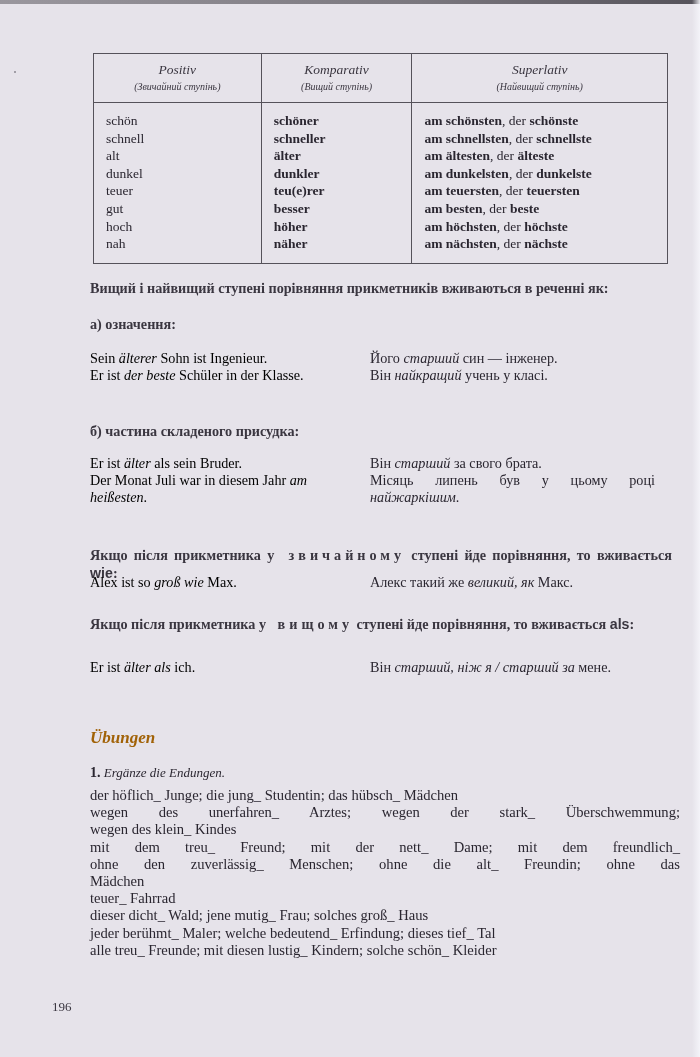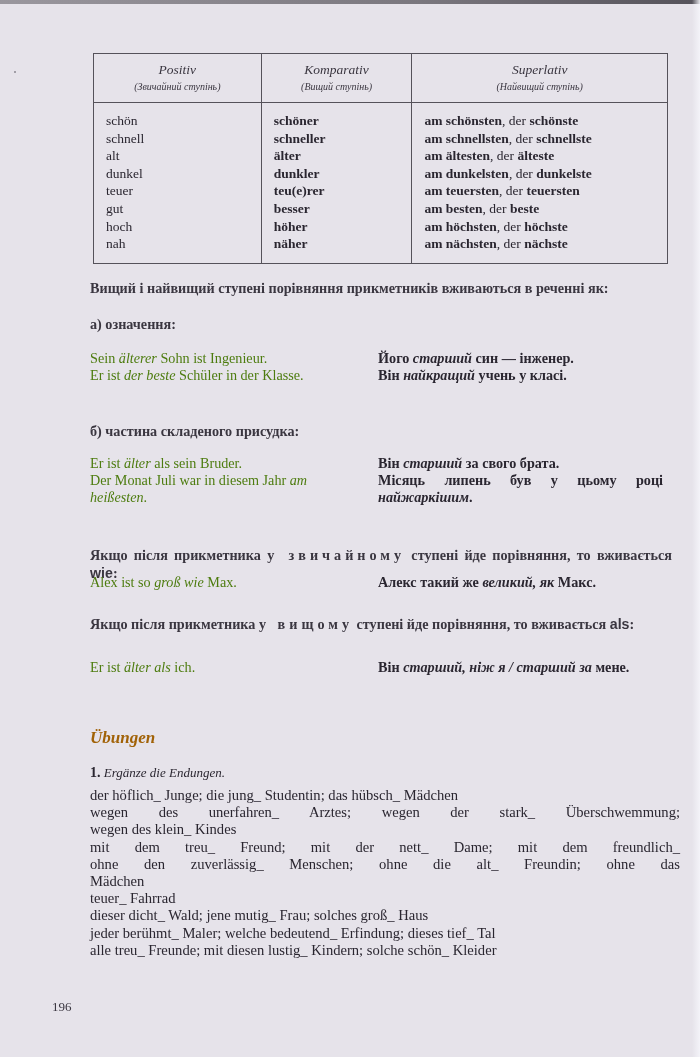--- a/index.html
+++ b/index.html
@@ -30,24 +30,24 @@
     font-weight: normal; font-style: italic; text-align: center;
     height: 48px; line-height: 17px; padding: 0 4px; color: #3a3640;
   }
   table.degrees th .sub { font-size: 10px; }
   table.degrees td { vertical-align: top; padding: 9px 10px 5px 12px; line-height: 17.6px; height: 146px; }
   col.c1 { width: 168px; } col.c2 { width: 151px; } col.c3 { width: 256px; }
   .bold { font-weight: bold; }
 
   .block { position: absolute; left: 90px; width: 582px; font-size: 14.2px; line-height: 18px; }
   .uk { font-weight: bold; color: #3a3640; }
-  .de { color: #4d7c0f; }
+  .de { color: #000000; }
   .pair { position: absolute; left: 90px; width: 582px; font-size: 14.2px; line-height: 17px; }
   .pair .left { position: absolute; left: 0; width: 280px; }
-  .pair .right { position: absolute; left: 288px; width: 285px; font-weight: bold; text-align: justify; }
+  .pair .right { position: absolute; left: 280px; width: 285px; font-weight: normal; text-align: justify; }
   .it { font-style: italic; }
   .spaced { letter-spacing: 4px; }
 
   .h-ub { position: absolute; left: 90px; top: 728px; font-size: 17px; font-weight: bold; font-style: italic; color: #a16207; }
   .ex-title { position: absolute; left: 90px; top: 765px; font-size: 13px; }
   .ex-title b { font-size: 14px; }
   .ex-lines { position: absolute; left: 90px; top: 787px; width: 590px; font-size: 14.6px; line-height: 17.2px; }
   .ex-lines div { text-align: justify; text-align-last: left; }
   .page-num { position: absolute; left: 52px; top: 999px; font-size: 13px; font-weight: normal; color: #3a3640; }
 </style>

